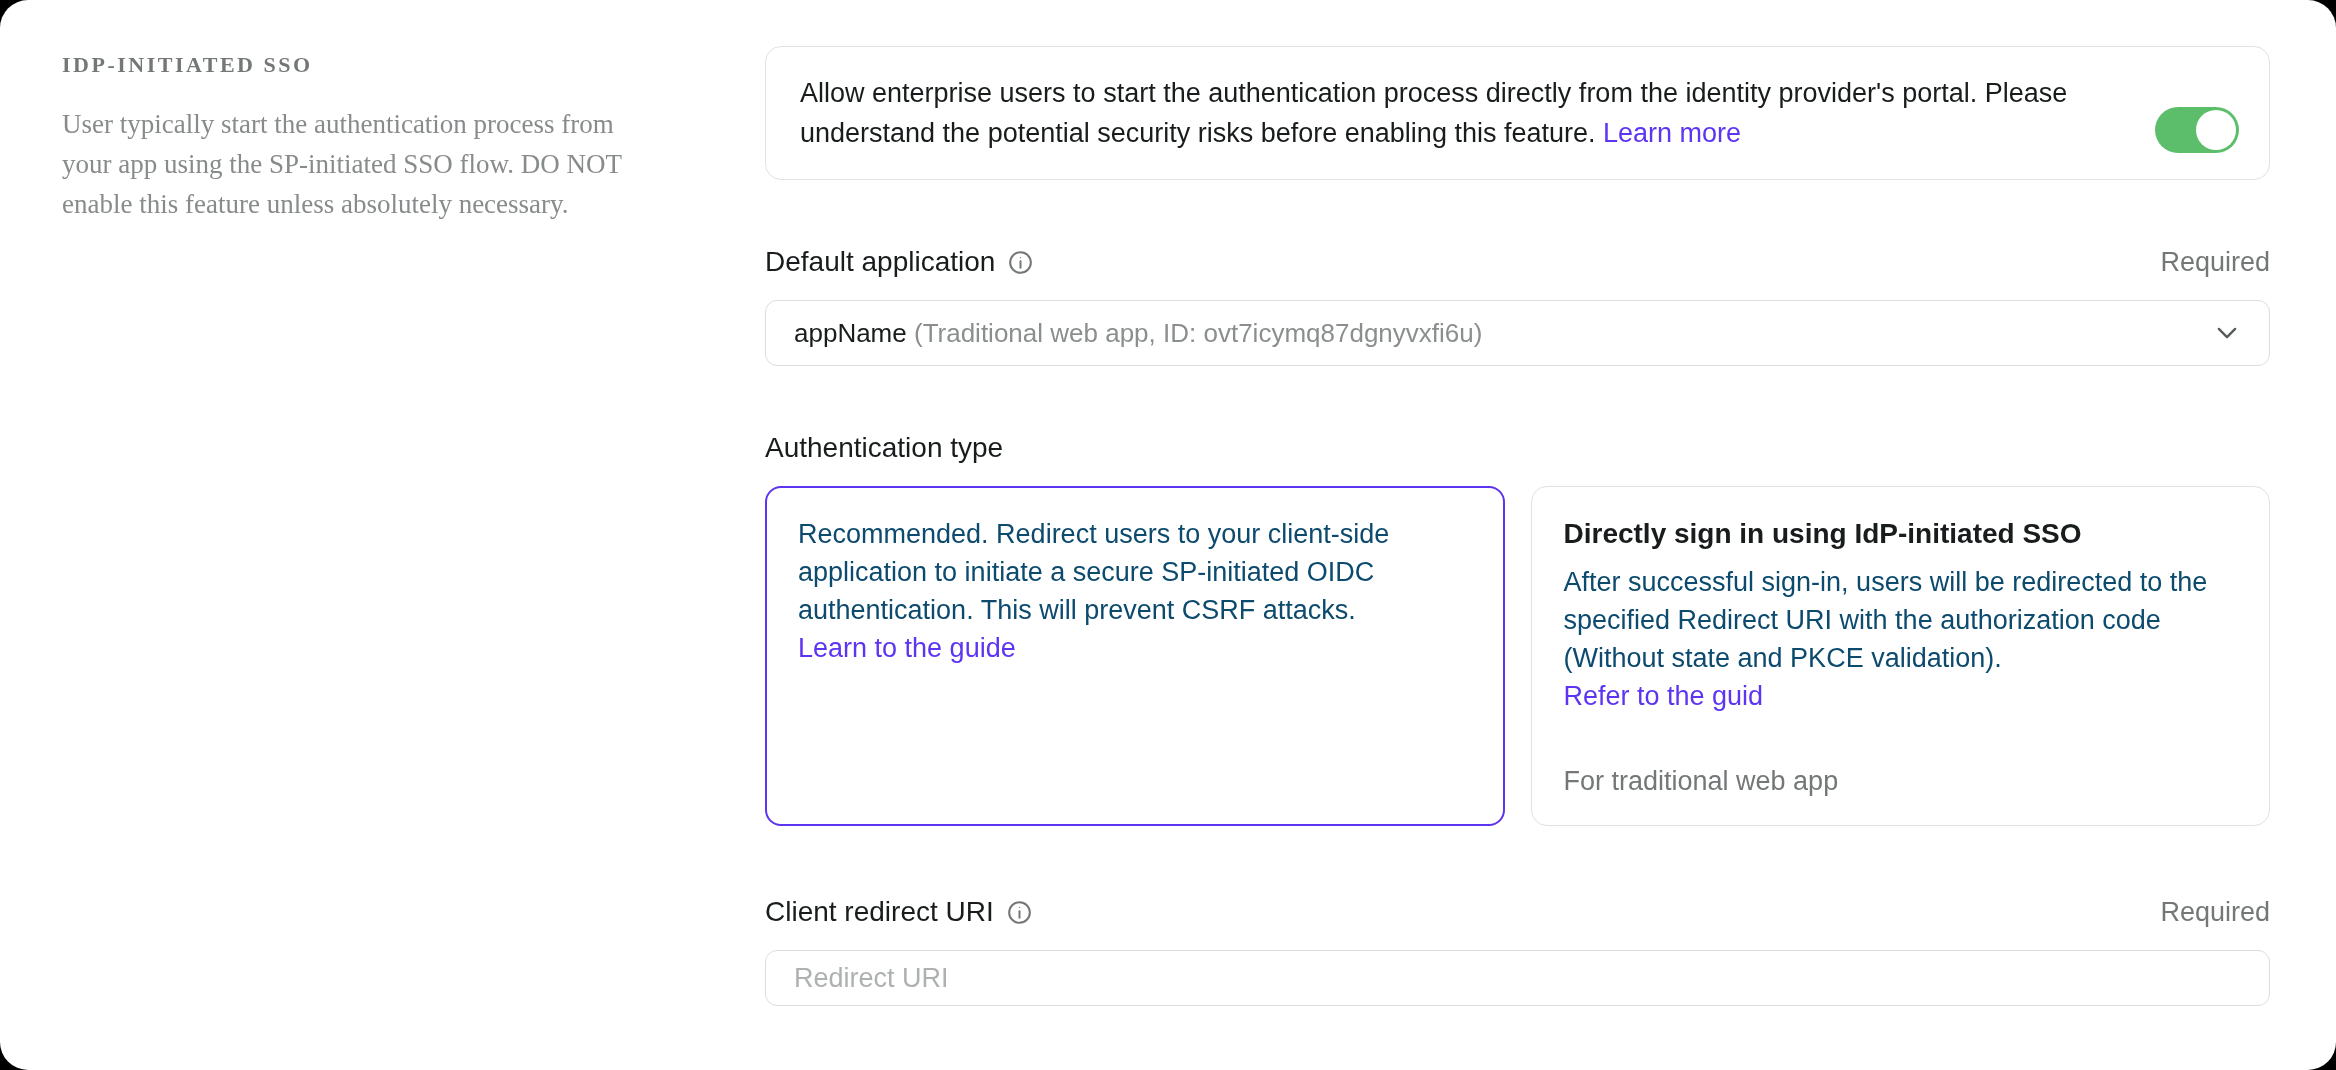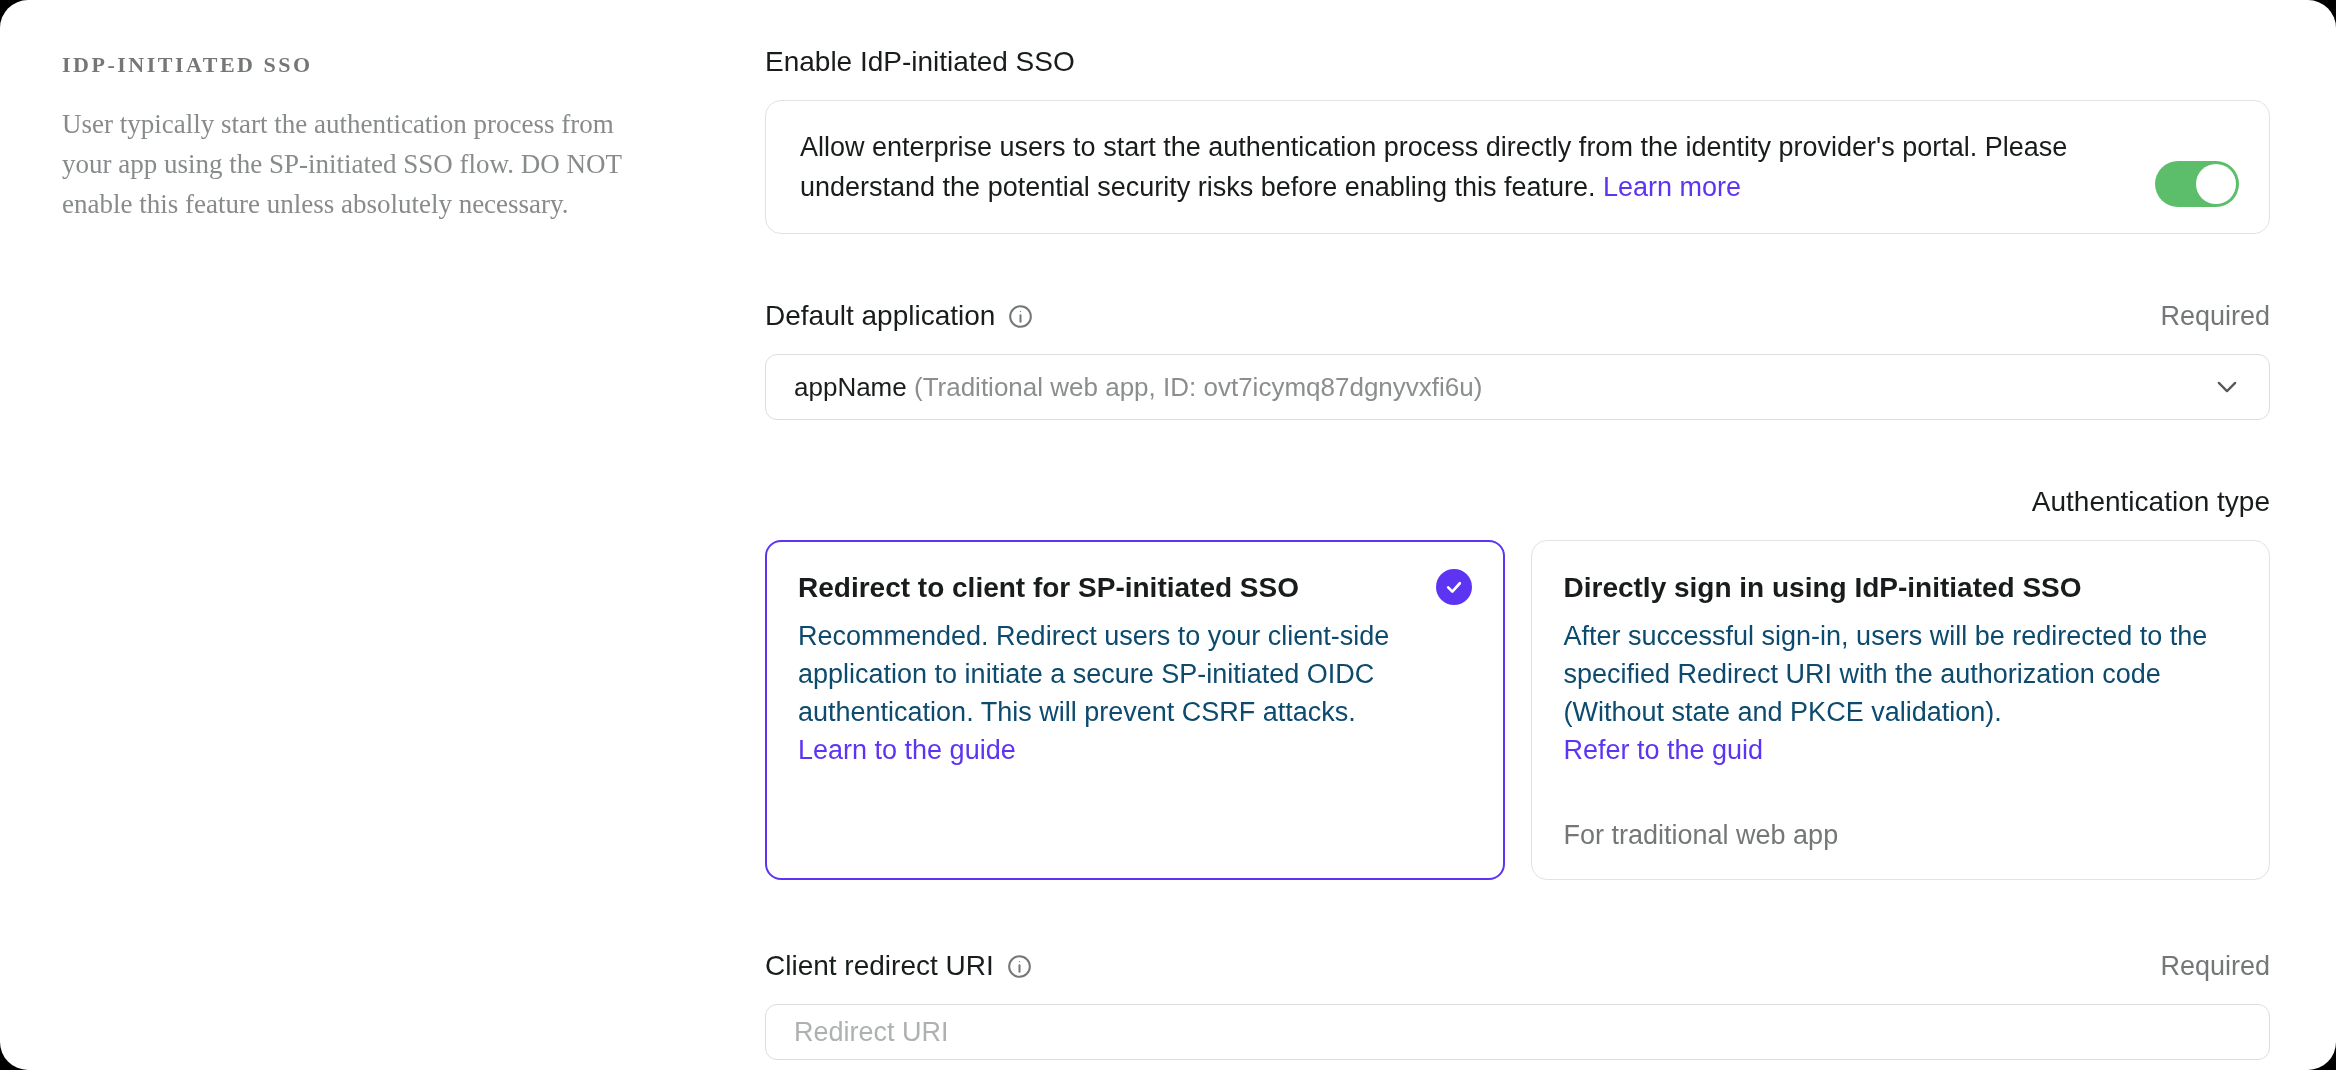--- a/index.html
+++ b/index.html
@@ -121,21 +121,21 @@
   .select-value { color: #191c1d; white-space: nowrap; overflow: hidden; }
   .select-secondary { color: #8b8e8f; }
   .chevron-icon {
     margin-left: auto;
     width: 28px; height: 28px;
     color: #565a5b;
     display: inline-flex;
   }
   .chevron-icon svg { width: 100%; height: 100%; }
   
-  .auth-label { margin: 16px 0 22px 0; justify-content: flex-end; }
+  .auth-label { margin: 16px 0 22px 0; }
   .cards {
     display: grid;
     grid-template-columns: 1fr 1fr;
     gap: 26px;
     margin-bottom: 70px;
   }
   .option-card {
     border: 1px solid #e0e3e3;
     border-radius: 16px;
     padding: 28px 32px;
@@ -214,25 +214,20 @@
 <div class="surface">
 
   <div class="left-col">
     <h2 class="left-title">IDP-INITIATED SSO</h2>
     <p class="left-desc">User typically start the authentication process from your app using the SP-initiated SSO flow. DO NOT enable this feature unless absolutely necessary.</p>
   </div>
 
   <div class="right-col">
 
     
-    <div class="label-row">
-      <div class="label-left">
-        <span class="field-label">Enable IdP-initiated SSO</span>
-      </div>
-    </div>
 
     <div class="toggle-card">
       <div class="toggle-card-text">
         <span>Allow enterprise users to start the authentication process directly from the identity provider's portal. Please understand the potential security risks before enabling this feature.</span>
         <a class="inline-link">Learn more</a>
       </div>
       <div class="toggle">
         <div class="toggle-knob"></div>
       </div>
     </div>
@@ -264,28 +259,20 @@
     
     <div class="label-row auth-label">
       <div class="label-left">
         <span class="field-label">Authentication type</span>
       </div>
     </div>
 
     <div class="cards">
 
       <div class="option-card selected">
-        <div class="card-title-row">
-          <span class="card-title">Redirect to client for SP-initiated SSO</span>
-          <span class="check-badge">
-            <svg viewBox="0 0 24 24" fill="none" stroke="#ffffff" stroke-width="3.2" stroke-linecap="round" stroke-linejoin="round">
-              <polyline points="5,12.5 10,17.5 19,7.5"></polyline>
-            </svg>
-          </span>
-        </div>
         <p class="card-desc">Recommended. Redirect users to your client-side application to initiate a secure SP-initiated OIDC authentication. This will prevent CSRF attacks.</p>
         <a class="card-link">Learn to the guide</a>
       </div>
 
       <div class="option-card">
         <div class="card-title-row">
           <span class="card-title">Directly sign in using IdP-initiated SSO</span>
         </div>
         <p class="card-desc">After successful sign-in, users will be redirected to the specified Redirect URI with the authorization code (Without state and PKCE validation).</p>
         <a class="card-link">Refer to the guid</a>

